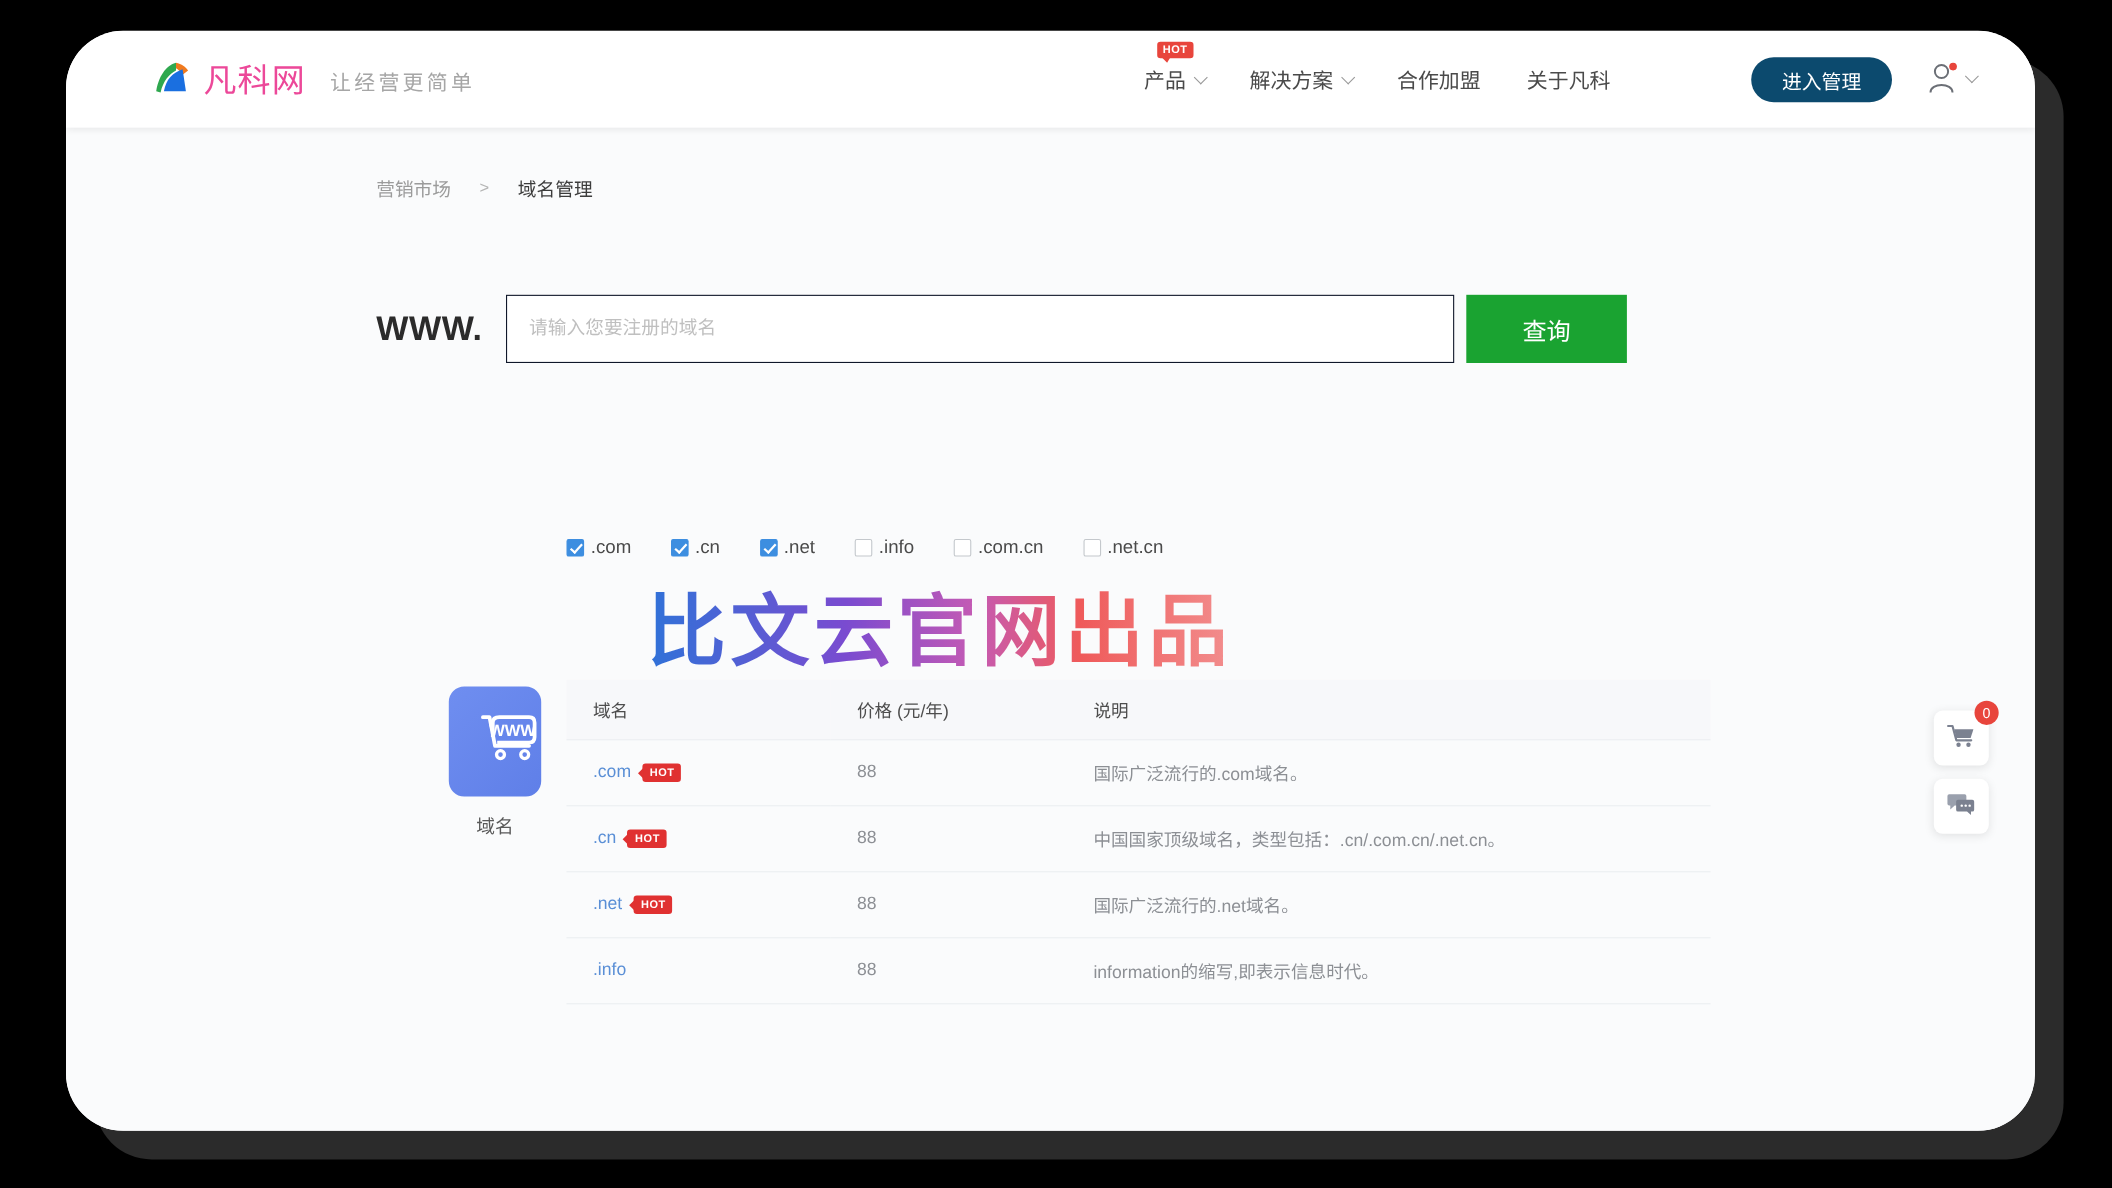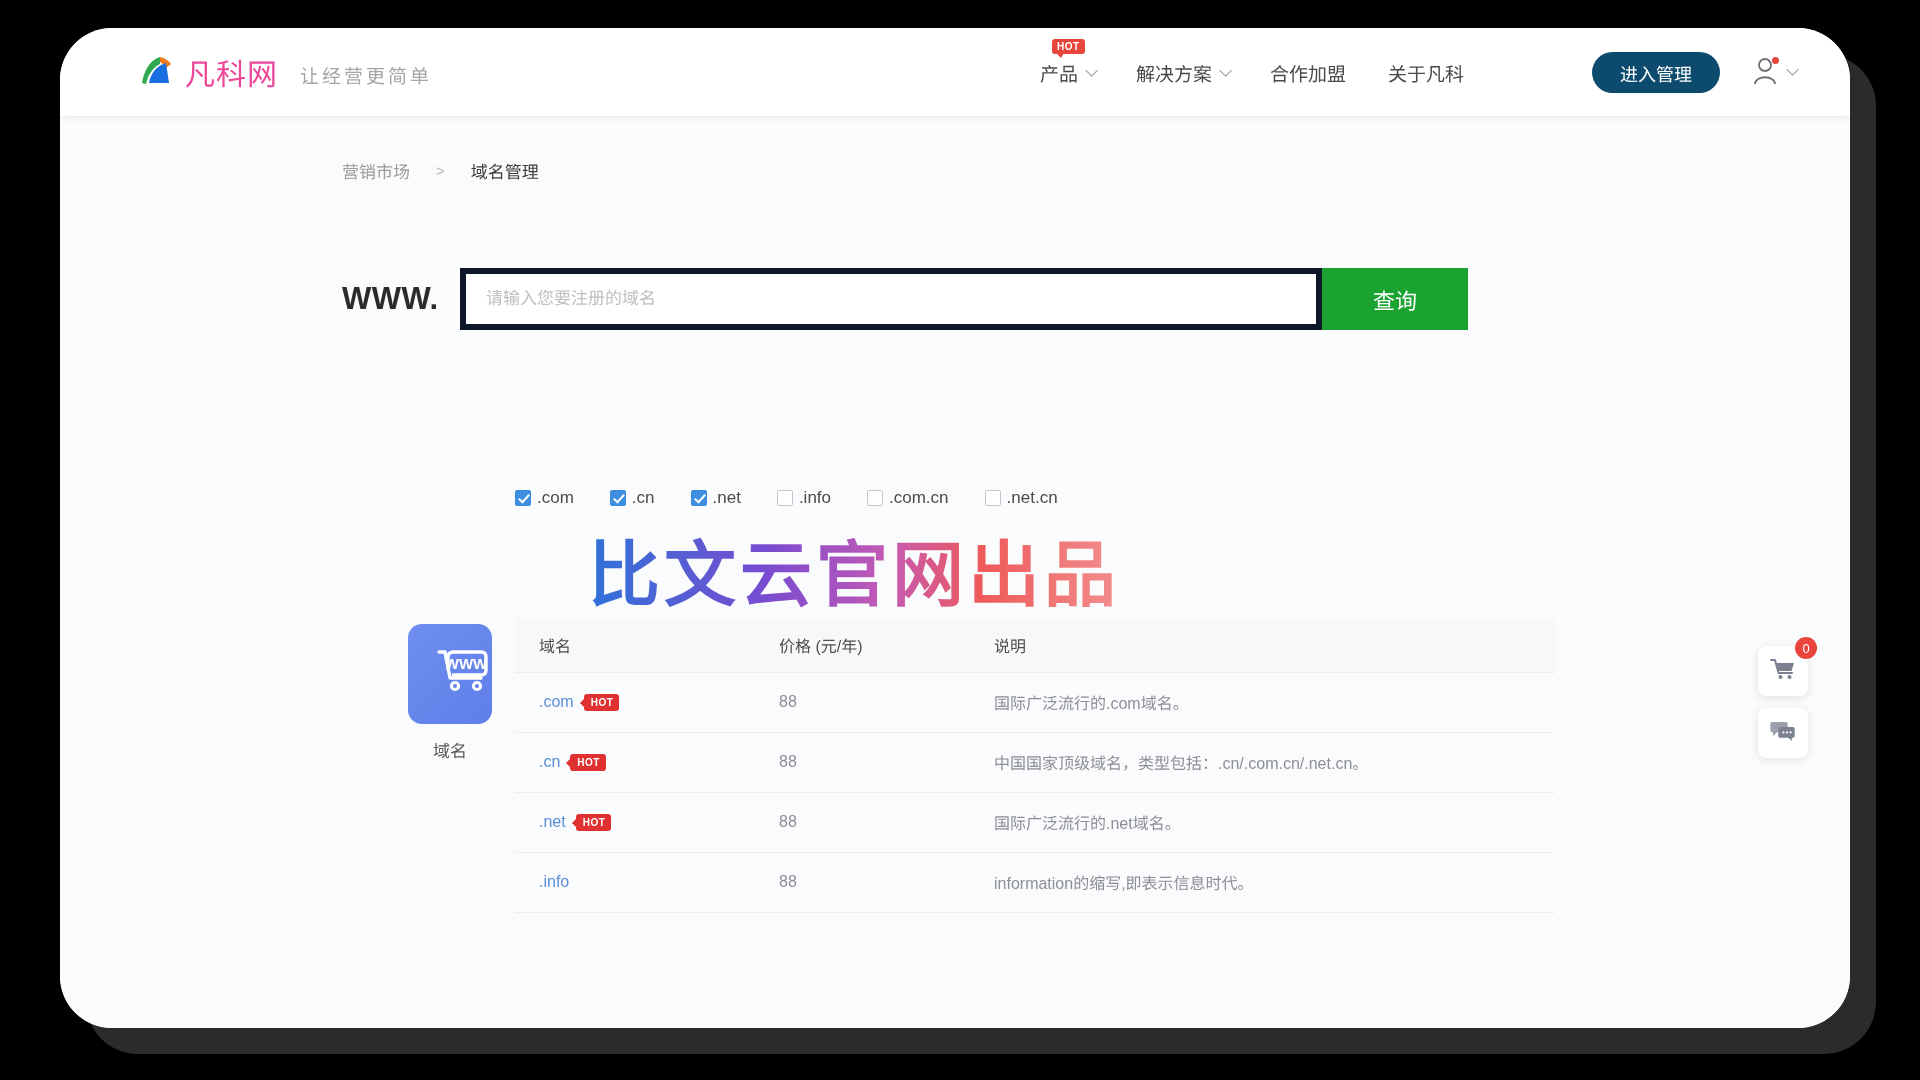--- a/index.html
+++ b/index.html
@@ -105,27 +105,27 @@
   .search-row {
     position: absolute; left: 282px; top: 152px;
     display: flex; align-items: center;
   }
   .www-label {
     font-size: 31px; font-weight: bold; color: #2b2b2b;
     width: 118px; letter-spacing: .5px;
   }
   .domain-input {
     width: 862px; height: 62px;
-    border: 6px solid #0f172a; background: #ffffff;
+    border: 1px solid #0f172a; background: #ffffff;
     font-size: 17px; color: #333; padding: 0 20px;
     outline: none;
   }
   .domain-input::placeholder { color: #bfbfbf; }
   .btn-query {
-    width: 146px; height: 62px; 
+    width: 146px; height: 62px; margin-left: 11px;
     background: #1aa331; color: #ffffff; font-size: 22px;
     border: none; cursor: pointer;
   }
 
   
   .suffix-row {
     position: absolute; left: 455px; top: 372px;
     display: flex; align-items: center;
   }
   .suffix-item {

